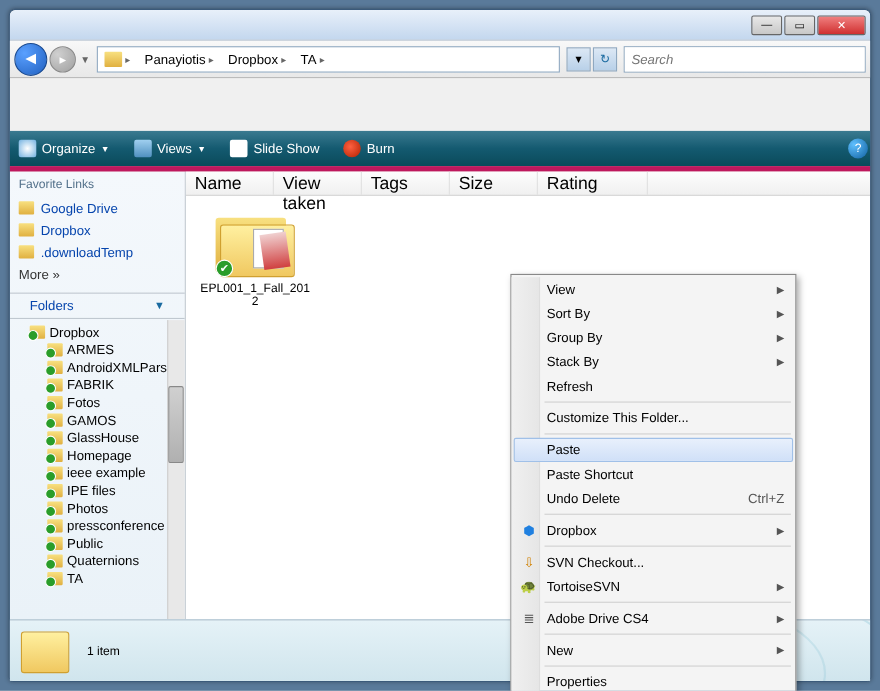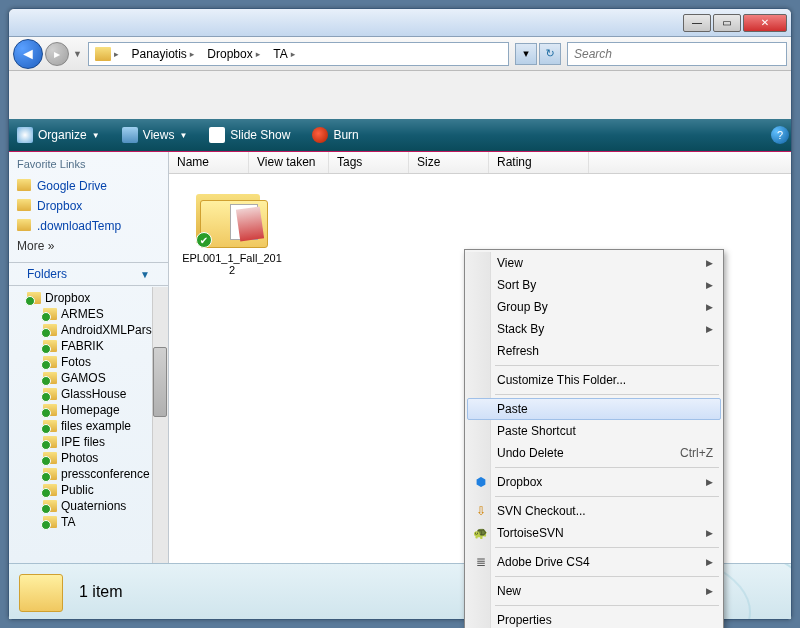--- a/index.html
+++ b/index.html
@@ -46,48 +46,48 @@
 .searchbox input{width:100%; height:100%; border:none; padding:0 6px; font-size:12px; font-style:italic; color:#888; outline:none;}
 .toolbar{
   height:32px;
   background: linear-gradient(#3a7a90,#145a70 50%,#0a4a5a);
   display:flex; align-items:center; padding:0 2px; gap:10px;
   color:#fff; font-size:12px;margin-top:48px;
 }
 .toolbar .tbtn{display:flex;align-items:center;gap:5px;cursor:pointer;padding:3px 6px;}
 .tbicon{width:16px;height:16px;display:inline-block;}
 .helpbtn{margin-left:auto; width:18px;height:18px;border-radius:50%;background:radial-gradient(circle at 30% 30%,#60c0ff,#1060a0);display:flex;align-items:center;justify-content:center;font-size:11px;cursor:pointer;}
-.body{flex:1; display:flex; overflow:hidden; border-top:1px solid #be185d;}
+.body{flex:1; display:flex; overflow:hidden; border-top:5px solid #be185d;}
 .sidepanel{width:160px; background:linear-gradient(#f4f8fc,#eaf2f8); border-right:1px solid #c0c8d0; display:flex; flex-direction:column; font-size:12px;}
 .favlinks{padding:6px 8px;}
 .favtitle{color:#52708a; font-size:11px; margin-bottom:6px;}
 .favitem{display:flex;align-items:flex-start;gap:6px;padding:3px 0;cursor:pointer;color:#0645ad;}
 .favitem.more{color:#333;}
 .folderspane{border-top:1px solid #c0c8d0; flex:1; overflow:hidden; position:relative;}
 .foldershdr{display:flex;justify-content:space-between;align-items:center;padding:4px 18px;color:#0645ad;cursor:pointer;border-bottom:1px solid #c0c8d0;}
 .tree{padding:4px 0; overflow-y:auto; height:calc(100% - 24px);}
 .tree-item{display:flex;align-items:center;gap:4px;padding:1px 0 1px 18px;cursor:pointer;white-space:nowrap;}
 .tree-item.lv2{padding-left:34px;}
 .scrollbar-v{position:absolute;right:0;top:24px;bottom:0;width:16px;background:#e8e8e8;border-left:1px solid #ccc;}
 .scrollbar-v .thumb{position:absolute;top:60px;width:14px;height:70px;background:linear-gradient(#d0d0d0,#b0b0b0);border:1px solid #888;border-radius:2px;left:0;}
 .main{flex:1; background:#fff; display:flex; flex-direction:column; position:relative;}
-.colheaders{height:22px; background:linear-gradient(#fdfdfd,#f0f0f0); border-bottom:1px solid #d0d0d0; display:flex; font-size:12px;}
+.colheaders{height:22px; background:linear-gradient(#fdfdfd,#f0f0f0); border-bottom:1px solid #d0d0d0; display:flex; font-size:16px;}
 .colheaders div{padding:3px 8px; border-right:1px solid #e0e0e0; cursor:pointer;}
 .content{flex:1; padding:8px; overflow:auto; position:relative;}
 .fileitem{display:inline-flex; flex-direction:column; align-items:center; width:110px; cursor:pointer; padding:4px;}
 .bigfolder{width:72px;height:62px;position:relative;}
 .bigfolder .back{position:absolute;width:64px;height:50px;background:linear-gradient(#f8e080,#e0b040);border-radius:3px;top:8px;left:0;}
 .bigfolder .front{position:absolute;width:68px;height:48px;background:linear-gradient(#fff0a0,#f0c860);border-radius:3px;top:14px;left:4px;border:1px solid #d0a030;}
 .bigfolder .doc{position:absolute;width:28px;height:36px;background:#fff;border:1px solid #aaa;right:10px;top:18px;}
 .bigfolder .doc2{position:absolute;width:24px;height:32px;background:linear-gradient(#f0d0d0,#d04040);right:6px;top:22px;transform:rotate(-8deg);}
 .sync-badge{position:absolute;width:16px;height:16px;border-radius:50%;background:#2a9d2a;bottom:0;left:0;border:1px solid #fff;display:flex;align-items:center;justify-content:center;color:#fff;font-size:10px;}
 .filelabel{font-size:11px; text-align:center; margin-top:4px; max-width:100px; word-wrap:break-word;}
 .statusbar{height:56px;background:linear-gradient(#e5f2f7,#d0e5ed);border-top:1px solid #a8c0d0;display:flex;align-items:center;padding:6px 10px;gap:12px;position:relative;overflow:hidden;}
 .statusbar .bigicn{width:48px;height:44px;}
-.statusbar .info{font-size:16px;}
+.statusbar .info{font-size:11px;}
 .statusbar::after{content:"";position:absolute;right:-20px;bottom:-30px;width:200px;height:100px;border:2px solid rgba(100,180,200,0.25);border-radius:50%;}
 .statusbar::before{content:"";position:absolute;right:40px;bottom:-60px;width:260px;height:130px;border:2px solid rgba(100,180,200,0.18);border-radius:50%;}
 .contextmenu{
   position:absolute; left:455px; top:240px;
   width:260px;
   background:#f4f4f4;
   border:1px solid #888;
   box-shadow:2px 3px 6px rgba(0,0,0,0.35);
   font-size:12px;
   padding:2px;
@@ -218,21 +218,21 @@
             <div class="tree-item lv2">
               <span class="tree-folder-icon sync"></span>
               <span>GlassHouse</span>
             </div>
             <div class="tree-item lv2">
               <span class="tree-folder-icon sync"></span>
               <span>Homepage</span>
             </div>
             <div class="tree-item lv2">
               <span class="tree-folder-icon sync"></span>
-              <span>files example</span>
+              <span>ieee example</span>
             </div>
             <div class="tree-item lv2">
               <span class="tree-folder-icon sync"></span>
               <span>IPE files</span>
             </div>
             <div class="tree-item lv2">
               <span class="tree-folder-icon sync"></span>
               <span>Photos</span>
             </div>
             <div class="tree-item lv2">

